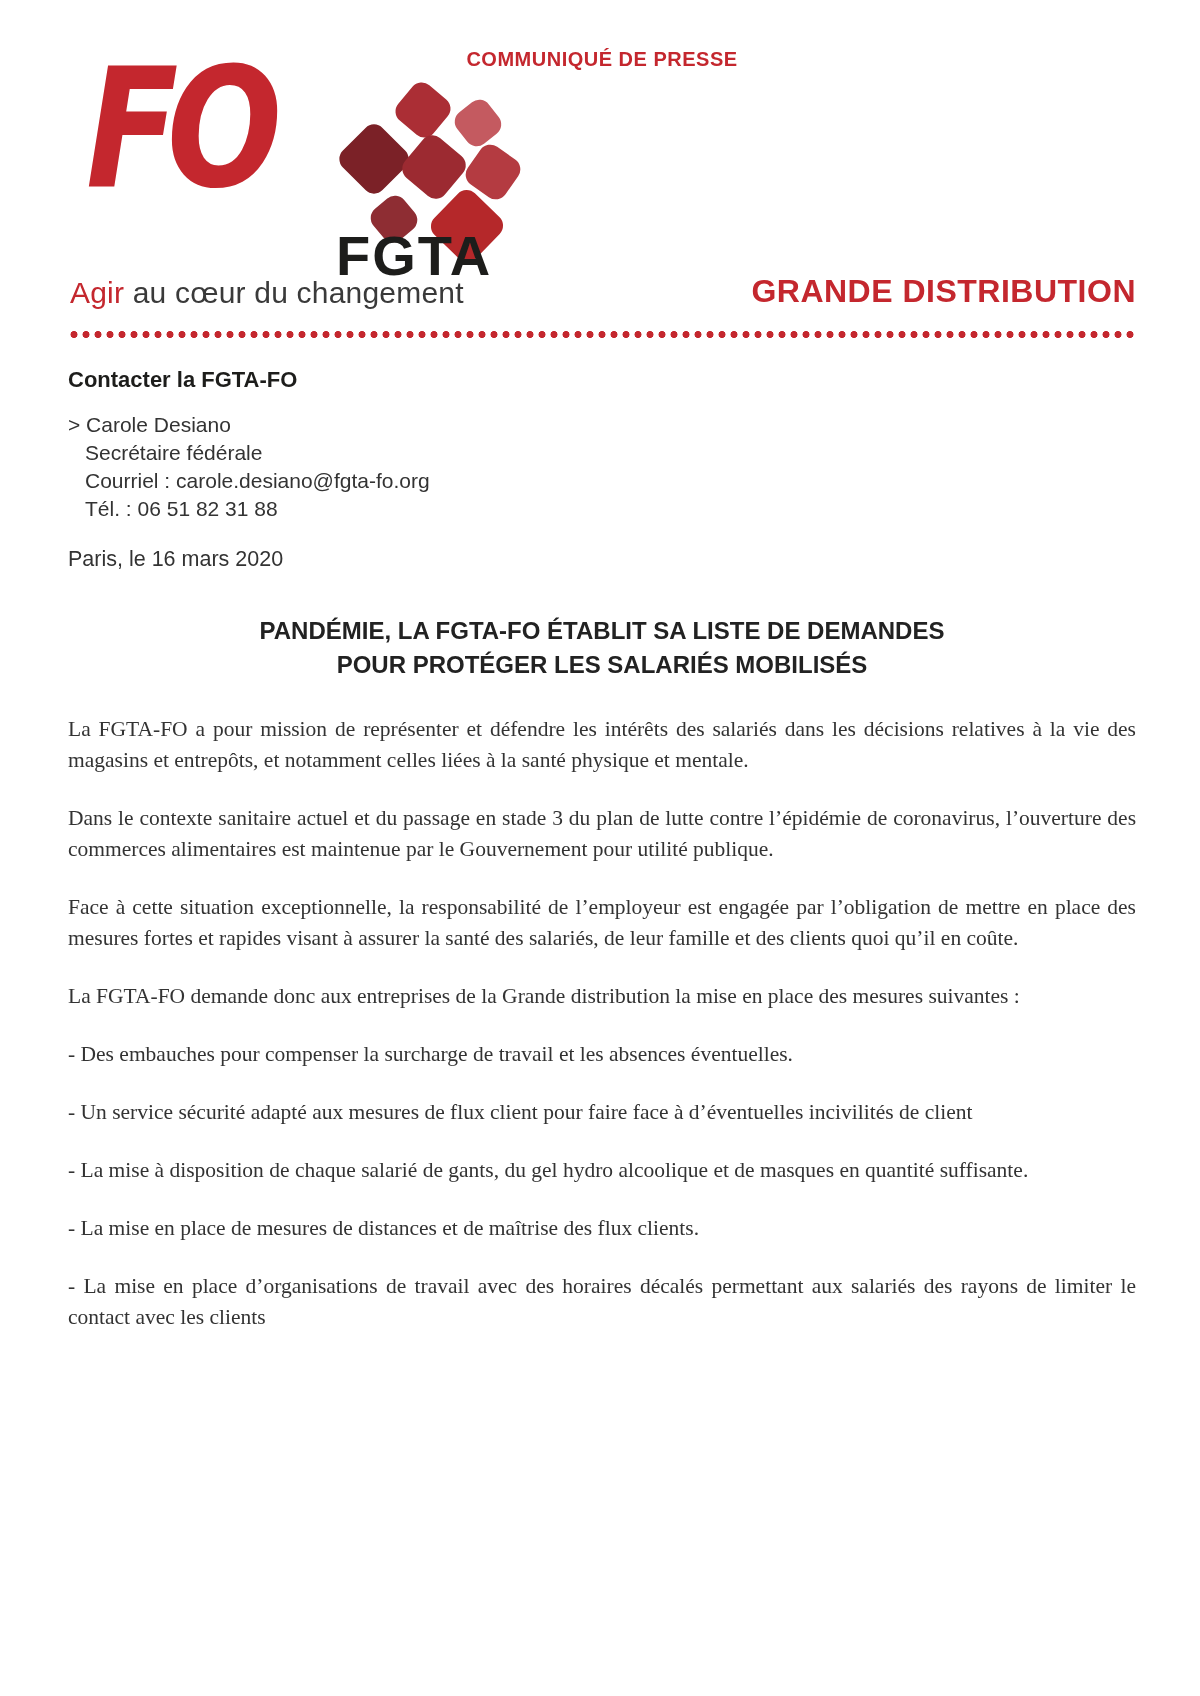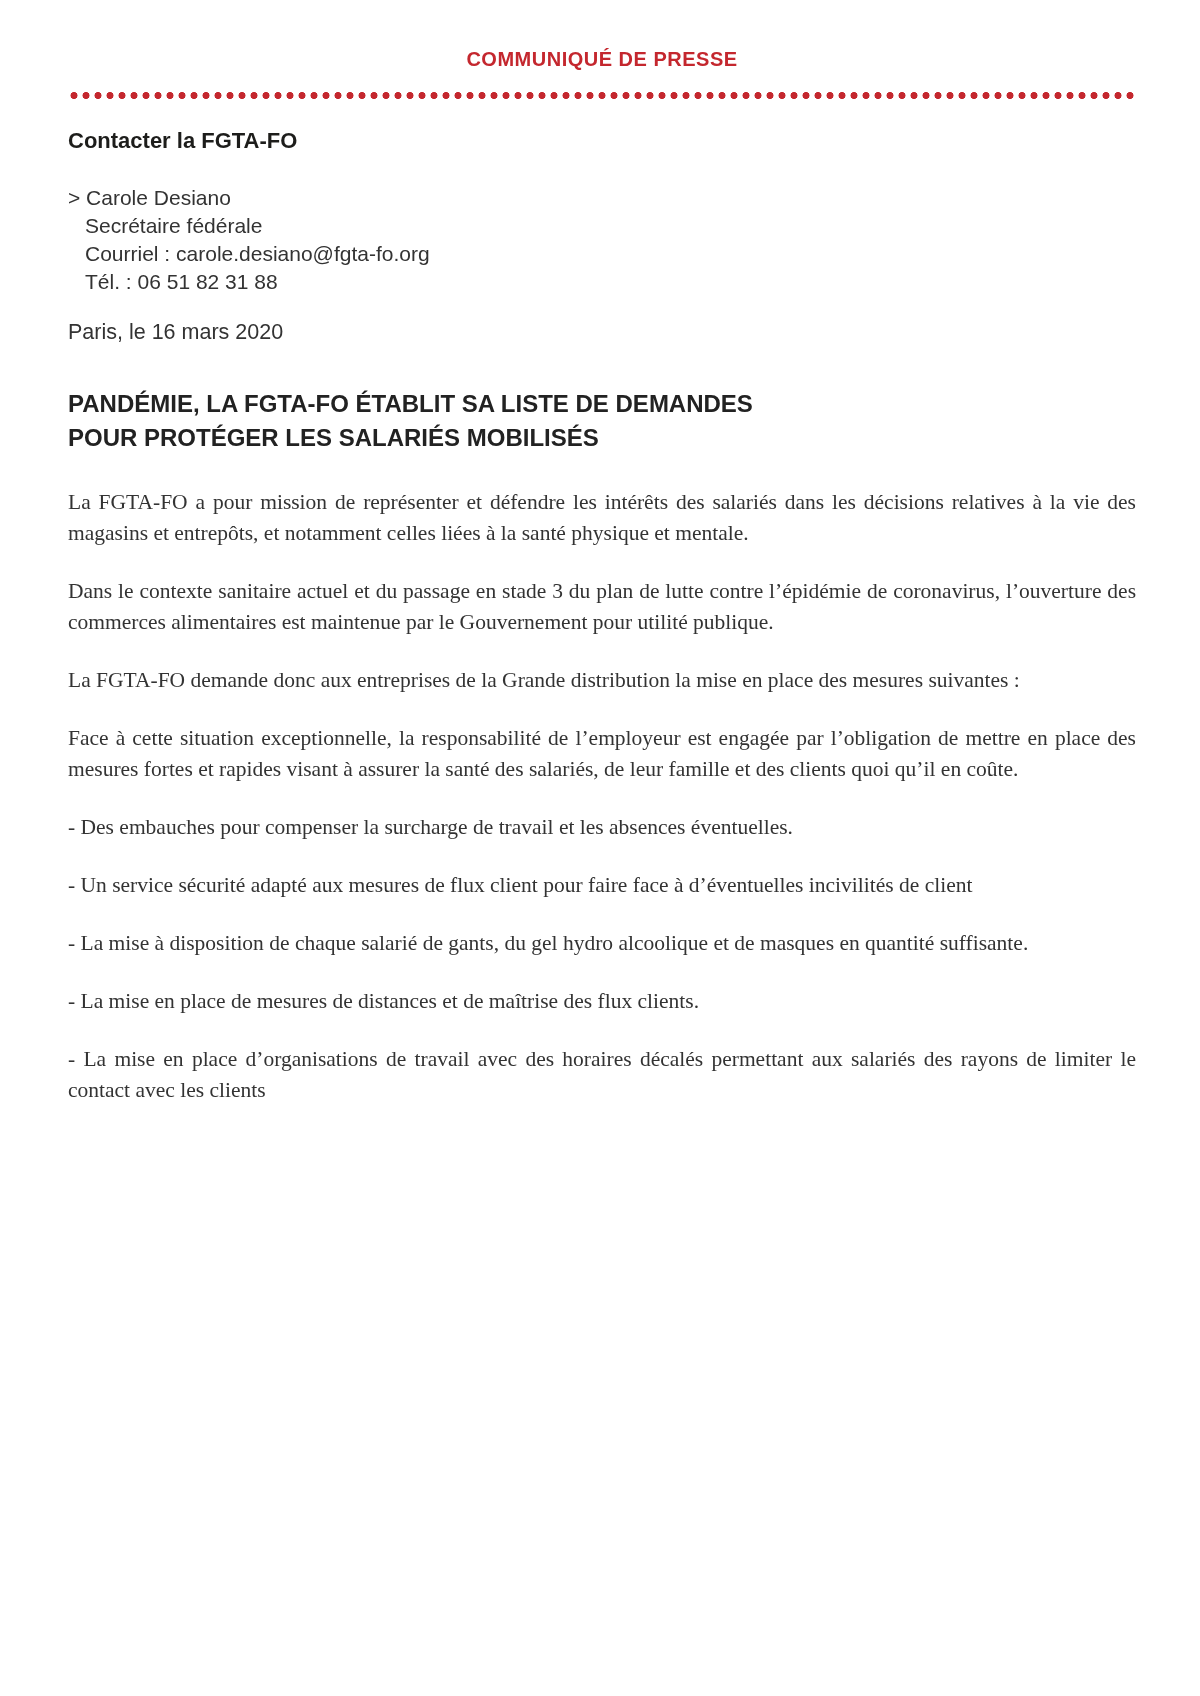--- a/index.html
+++ b/index.html
@@ -99,38 +99,39 @@
     background-repeat:repeat-x;
   }
   
   .contact-heading{
     margin-top:28px;
     font-weight:bold;
     font-size:22px;
     color:#1d1d1b;
   }
   .contact-block{
-    margin-top:30px;
+    margin-top:18px;
     font-size:21px;
     line-height:28px;
     color:#333;
   }
   .contact-block .line{white-space:pre;}
   .contact-block .line:not(:first-child){padding-left:17px;}
   
   .dateline{
     margin-top:24px;
     text-align:left;
     font-size:21.5px;
     color:#333;
     padding-right:92px;
   }
   
   .title{
     margin-top:42px;
+    text-align:center;
     font-weight:bold;
     font-size:24px;
     line-height:34px;
     color:#222;
   }
   
   .body{
     margin-top:32px;
     font-size:21.5px;
     line-height:31px;
@@ -140,20 +141,37 @@
   }
   .body p{margin:0 0 27px 0;}
 </style>
 </head>
 <body>
 
 <div class="page">
 
   <div class="kicker">COMMUNIQUÉ DE PRESSE</div>
 
+  <header class="masthead">
+    <span class="fo">FO</span>
+    <span class="petals">
+      <i class="p1"></i>
+        <i class="p2"></i>
+        <i class="p3"></i>
+        <i class="p4"></i>
+        <i class="p5"></i>
+        <i class="p6"></i>
+        <i class="p7"></i>
+    </span>
+    <span class="fgta">FGTA</span>
+    <div class="tagline">
+      <span class="accent">Agir</span><span> au cœur du changement</span>
+    </div>
+    <div class="section-title">GRANDE DISTRIBUTION</div>
+  </header>
 
   <div class="dots"></div>
 
   <div class="contact-heading">Contacter la FGTA-FO</div>
 
   <div class="contact-block">
     <div class="line">&gt; Carole Desiano</div>
     <div class="line">Secrétaire fédérale</div>
     <div class="line">Courriel : carole.desiano@fgta-fo.org</div>
     <div class="line">Tél. : 06 51 82 31 88</div>
@@ -162,22 +180,22 @@
   <div class="dateline">Paris, le 16 mars 2020</div>
 
   <h1 class="title">
     <div>PANDÉMIE, LA FGTA-FO ÉTABLIT SA LISTE DE DEMANDES</div>
     <div>POUR PROTÉGER LES SALARIÉS MOBILISÉS</div>
   </h1>
 
   <div class="body">
     <p>La FGTA-FO a pour mission de représenter et défendre les intérêts des salariés dans les décisions relatives à la vie des magasins et entrepôts, et notamment celles liées à la santé physique et mentale.</p>
     <p>Dans le contexte sanitaire actuel et du passage en stade 3 du plan de lutte contre l’épidémie de coronavirus, l’ouverture des commerces alimentaires est maintenue par le Gouvernement pour utilité publique.</p>
+    <p>Face à cette situation exceptionnelle, la responsabilité de l’employeur est engagée par l’obligation de mettre en place des mesures fortes et rapides visant à assurer la santé des salariés, de leur famille et des clients quoi qu’il en coûte.</p>
     <p>La FGTA-FO demande donc aux entreprises de la Grande distribution la mise en place des mesures suivantes :</p>
-    <p>Face à cette situation exceptionnelle, la responsabilité de l’employeur est engagée par l’obligation de mettre en place des mesures fortes et rapides visant à assurer la santé des salariés, de leur famille et des clients quoi qu’il en coûte.</p>
     <p>- Des embauches pour compenser la surcharge de travail et les absences éventuelles.</p>
     <p>- Un service sécurité adapté aux mesures de flux client pour faire face à d’éventuelles incivilités de client</p>
     <p>- La mise à disposition de chaque salarié de gants, du gel hydro alcoolique et de masques en quantité suffisante.</p>
     <p>- La mise en place de mesures de distances et de maîtrise des flux clients.</p>
     <p>- La mise en place d’organisations de travail avec des horaires décalés permettant aux salariés des rayons de limiter le contact avec les clients</p>
   </div>
 
 </div>
 
 </body></html>

